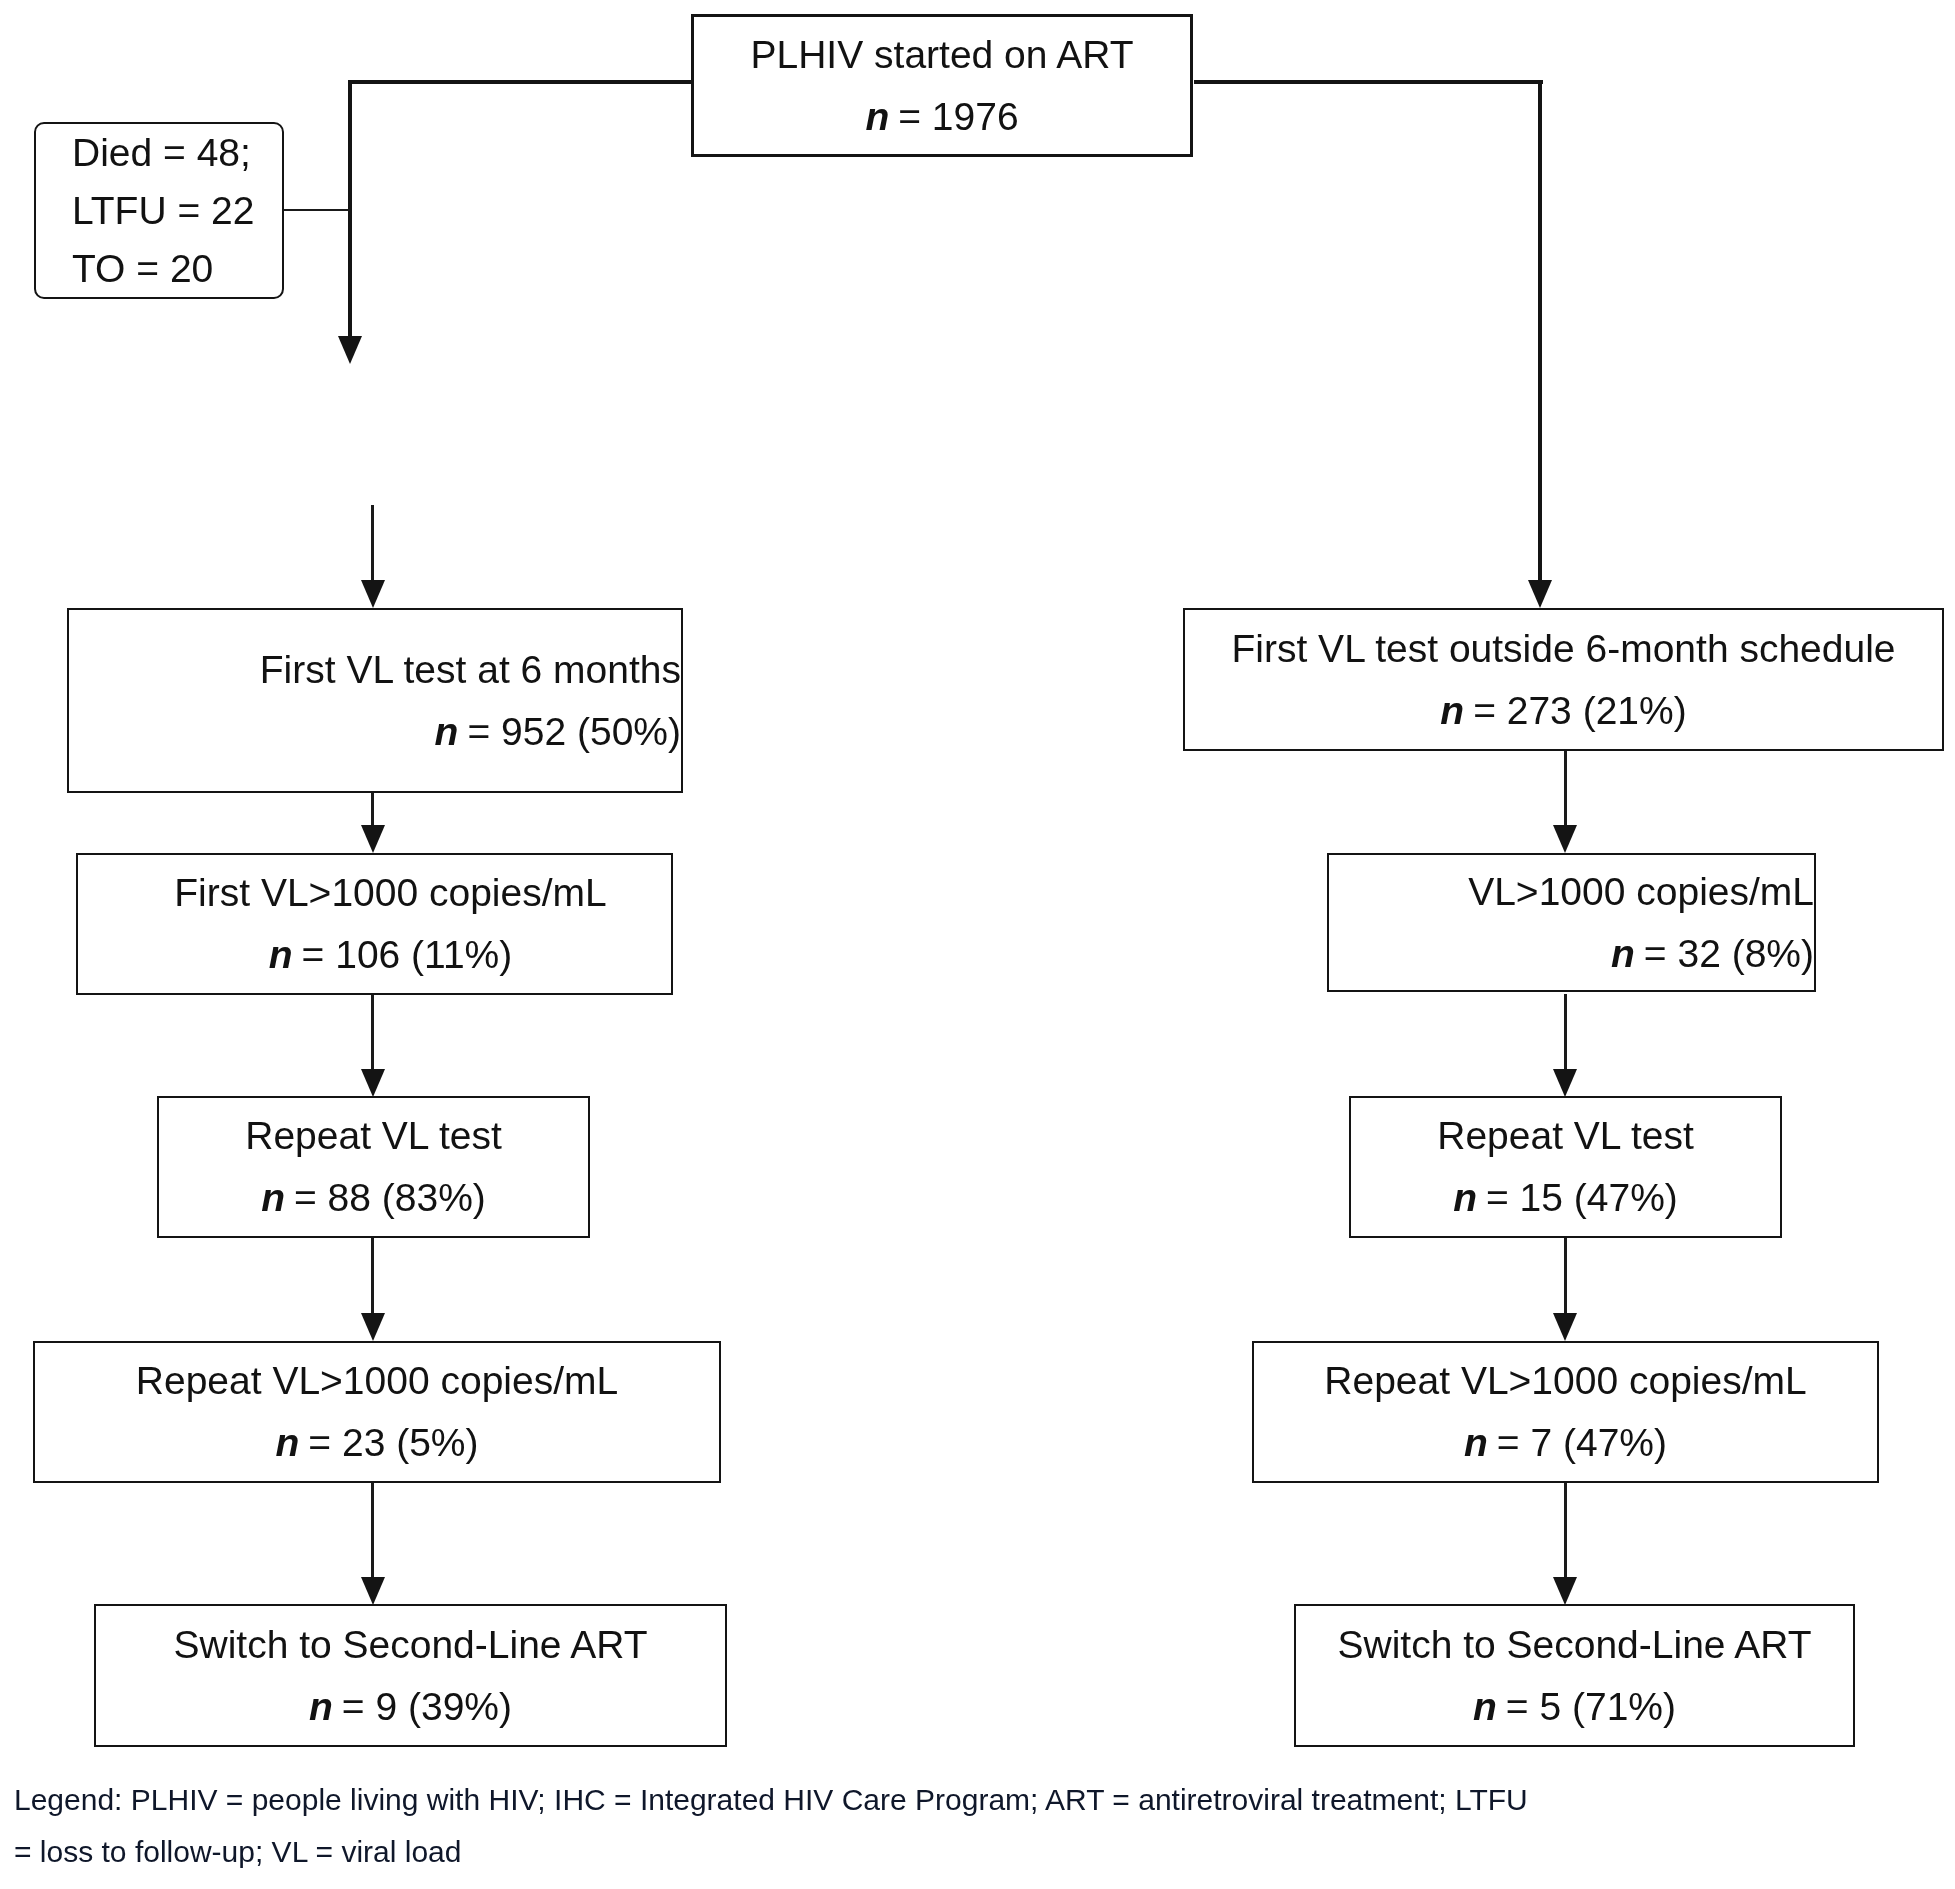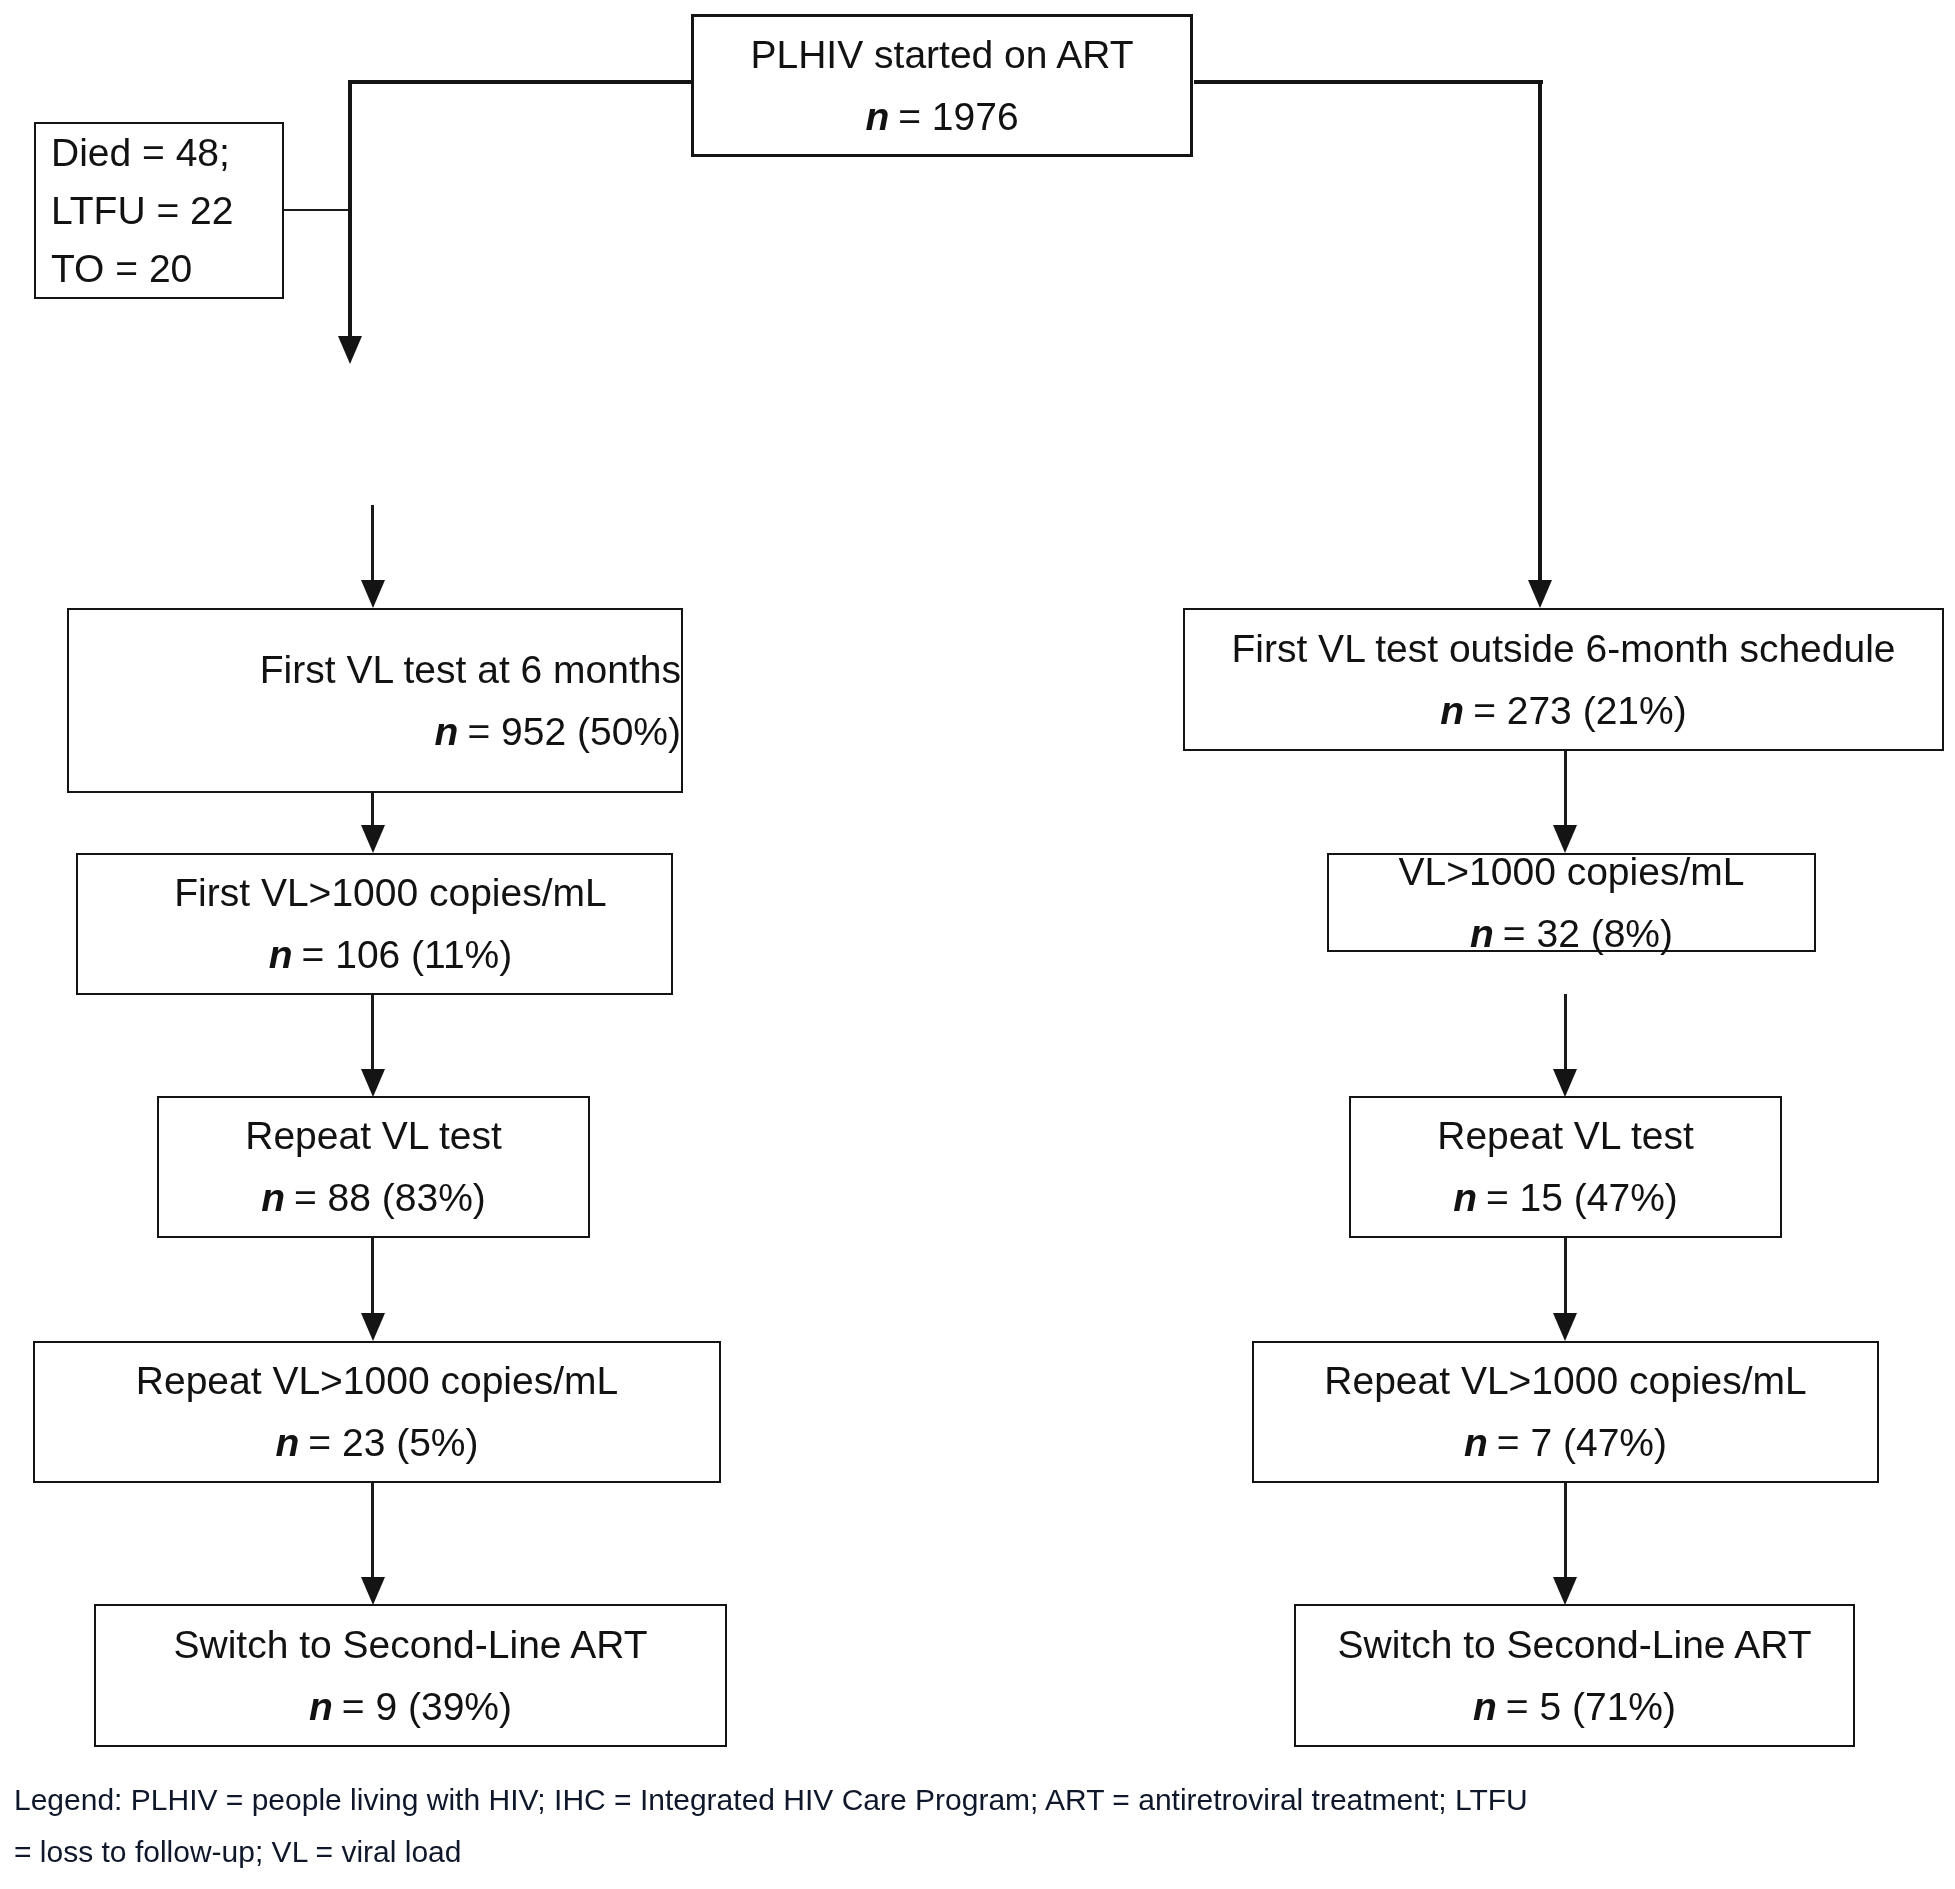--- a/index.html
+++ b/index.html
@@ -22,22 +22,23 @@
   }
   .fbox .nline{white-space:nowrap;}
   .fbox .nsym{font-weight:bold;font-style:italic;}
   .fbox .nrest{margin-left:9px;}
 
   .fbox.topbox{border-width:3.3px;}
 
   .fbox.attrition{
     align-items:flex-start;
     text-align:left;
-    padding-left:15px;
+    padding-left:36px;
     line-height:58px;
+    border-radius:10px;
   }
 
   .hline,.vline{position:absolute;background:#141414;}
   .thinline{position:absolute;background:#1a1a1a;}
 
   .arrowhead{
     position:absolute;
     width:0;height:0;
     border-left:12.2px solid transparent;
     border-right:12.2px solid transparent;
@@ -131,21 +132,21 @@
   <div class="fbox" style="left:94px;top:1604px;width:633px;height:143px;">
     <div>Switch to Second-Line ART</div>
     <div class="nline"><span class="nsym">n</span><span class="nrest">= 9 (39%)</span></div>
   </div>
 
   <div class="fbox" style="left:1183px;top:608px;width:761px;height:143px;">
     <div>First VL test outside 6-month schedule</div>
     <div class="nline"><span class="nsym">n</span><span class="nrest">= 273 (21%)</span></div>
   </div>
 
-  <div class="fbox" style="left:1327px;top:853px;width:489px;height:99px;">
+  <div class="fbox" style="left:1327px;top:853px;width:489px;height:139px;align-items:flex-end;">
     <div>VL&gt;1000 copies/mL</div>
     <div class="nline"><span class="nsym">n</span><span class="nrest">= 32 (8%)</span></div>
   </div>
 
   <div class="fbox" style="left:1349px;top:1096px;width:433px;height:142px;">
     <div>Repeat VL test</div>
     <div class="nline"><span class="nsym">n</span><span class="nrest">= 15 (47%)</span></div>
   </div>
 
   <div class="fbox" style="left:1252px;top:1341px;width:627px;height:142px;">

